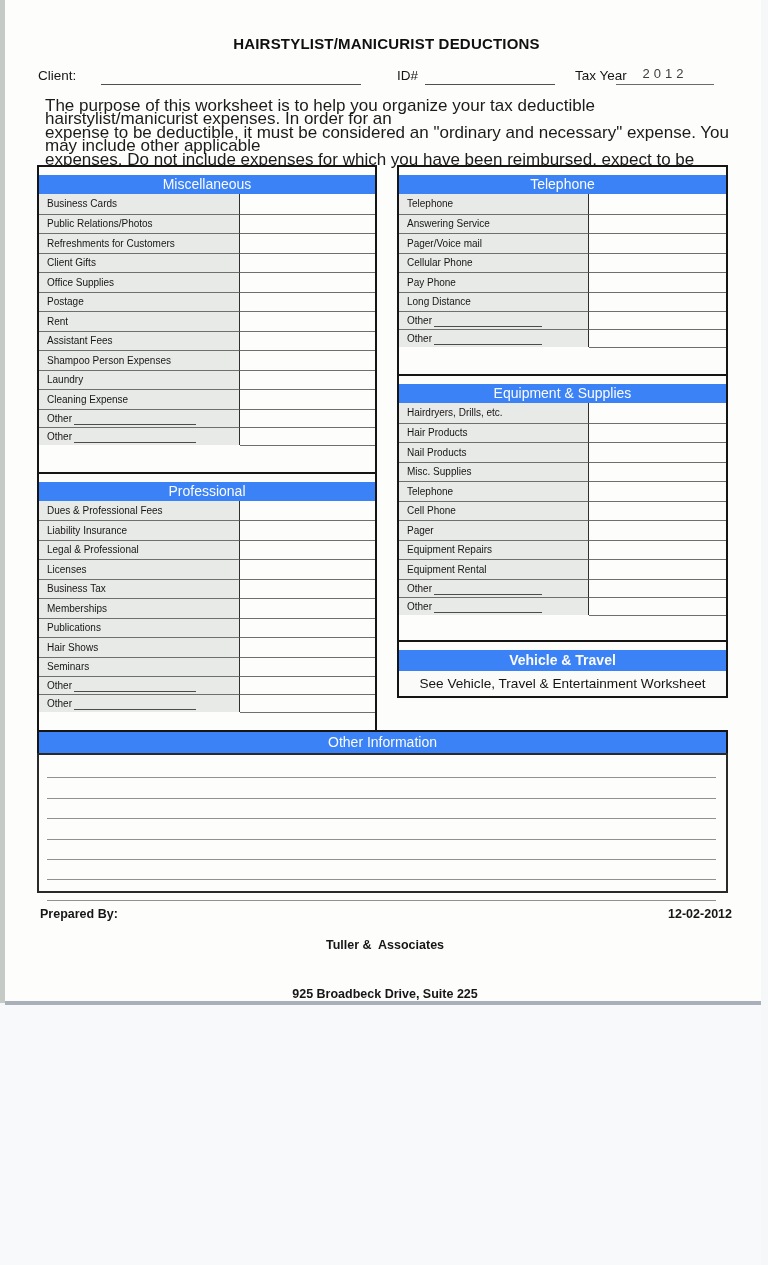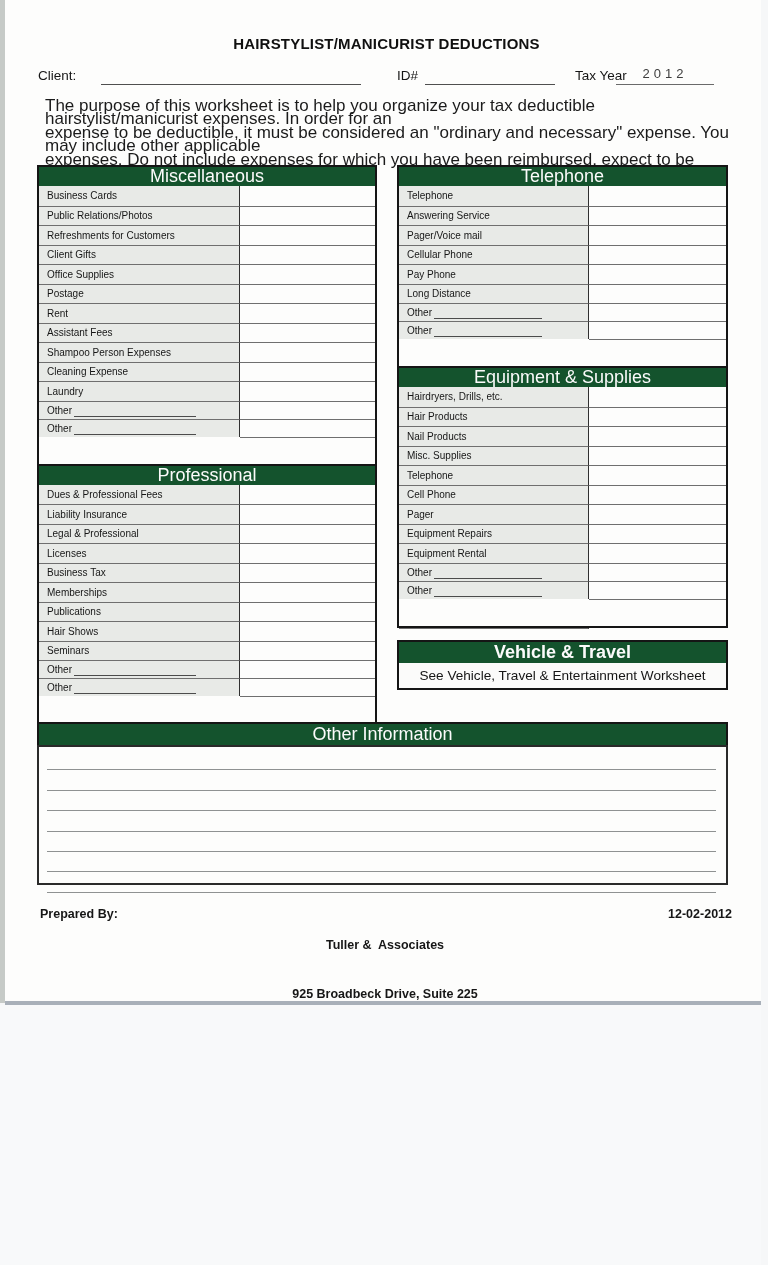--- a/index.html
+++ b/index.html
@@ -44,24 +44,25 @@
   .exp-table{
     position:absolute;
     border:2px solid #151515;
     background:#fdfdfc;
     box-sizing:border-box;
   }
   .table-stack{position:absolute;}
   .table-stack .exp-table{position:relative;border-bottom-width:2px;}
   .table-stack .exp-table + .exp-table{margin-top:-2px;}
   .section-header{
-    background:#14532d;color:#fbfbfb;
-    text-align:center;font-size:18px;
+    background:#3b82f6;color:#fbfbfb;
+    text-align:center;font-size:14px;
     height:19px;line-height:19px;
     overflow:hidden;
+    margin-top:8px;
   }
   .row{display:flex;height:19.5px;box-sizing:border-box;}
   .row + .row .cell-label, .row + .row .cell-amount{border-top:1px solid #6f6f6f;}
   .cell-label{
     background:#e8eae7;
     font-size:10px;
     padding-left:8px;
     display:flex;align-items:center;
     box-sizing:border-box;
     border-right:1px solid #303030;
@@ -162,25 +163,25 @@
             </div>
             <div class="row">
               <div class="cell-label">Assistant Fees</div>
               <div class="cell-amount"></div>
             </div>
             <div class="row">
               <div class="cell-label">Shampoo Person Expenses</div>
               <div class="cell-amount"></div>
             </div>
             <div class="row">
+              <div class="cell-label">Laundry</div>
+              <div class="cell-amount"></div>
+            </div>
+            <div class="row">
               <div class="cell-label">Cleaning Expense</div>
-              <div class="cell-amount"></div>
-            </div>
-            <div class="row">
-              <div class="cell-label">Laundry</div>
               <div class="cell-amount"></div>
             </div>
             <div class="row other-row">
               <div class="cell-label">
                 <span>Other</span>
                 <span class="blank"></span>
               </div>
               <div class="cell-amount"></div>
             </div>
             <div class="row other-row">

